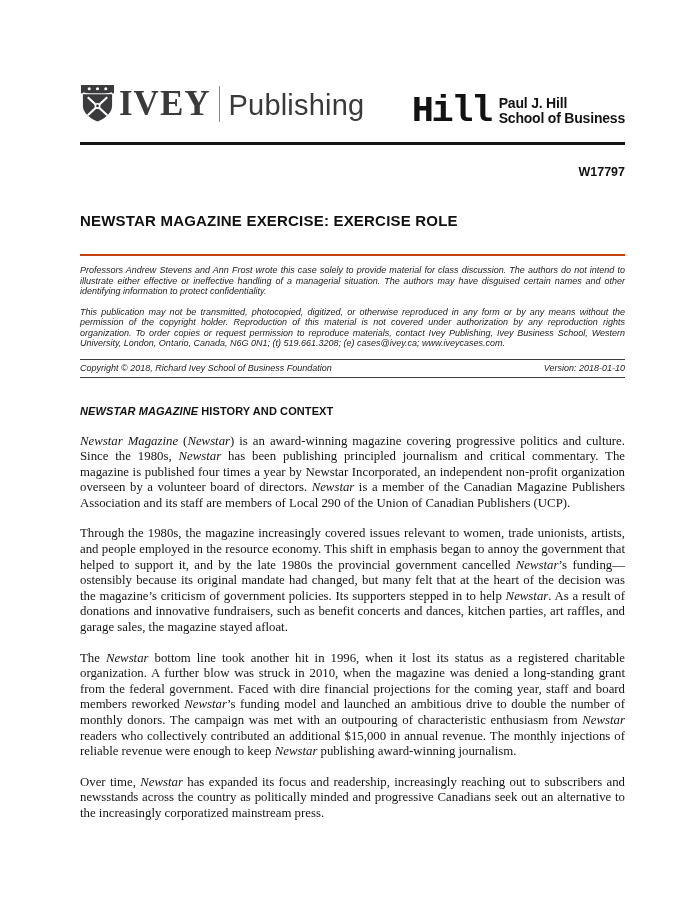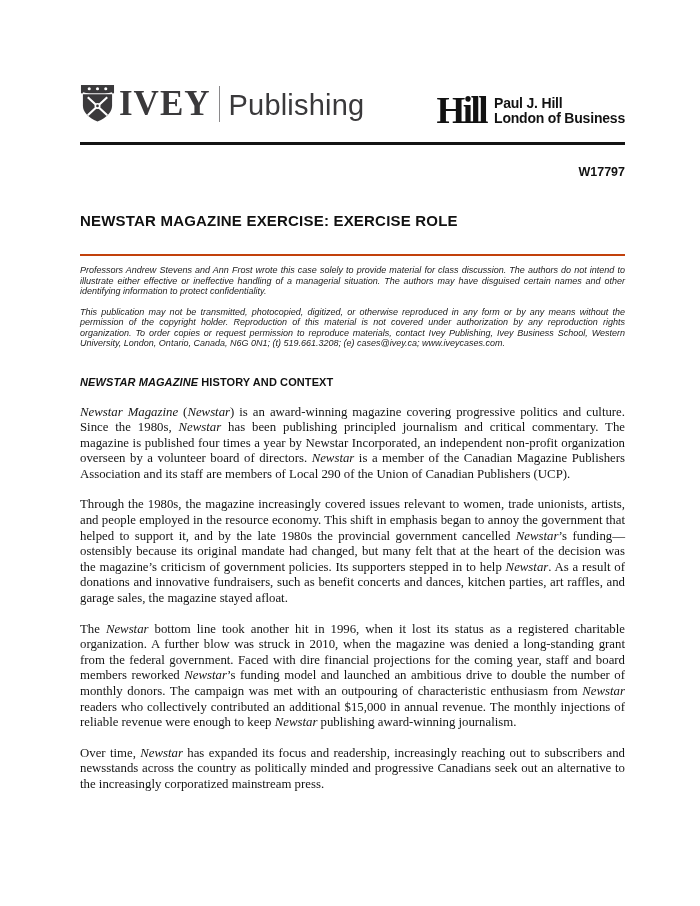--- a/index.html
+++ b/index.html
@@ -43,21 +43,21 @@
     color: #3a393b;
     letter-spacing: 0.2px;
     margin-top: 4px;
   }
   .hill-logo { display: flex; align-items: flex-start; margin-top: 12px; }
   .hill-word {
     font-size: 37px; font-weight: 800;
     letter-spacing: -2.5px;
     line-height: 30px;
     color: #121212;
-    font-family: Liberation Serif, serif;
+    font-family: Liberation Mono, monospace;
   }
   .hill-school {
     margin-left: 8px;
     font-size: 14px; font-weight: 700;
     line-height: 15px;
     color: #121212;
     letter-spacing: -0.2px;
   }
 
   
@@ -139,34 +139,38 @@
       </svg>
       <span class="ivey-word">IVEY</span>
       <span class="logo-divider"></span>
       <span class="publishing-word">Publishing</span>
     </div>
 
     <div class="hill-logo">
       <span class="hill-word">Hill</span>
       <span class="hill-school">
         <span>Paul J. Hill</span><br>
-        <span>London of Business</span>
+        <span>School of Business</span>
       </span>
     </div>
   </header>
 
   <div class="thick-rule"></div>
 
   <div class="doc-number">W17797</div>
 
   <h1 class="title">NEWSTAR MAGAZINE EXERCISE: EXERCISE ROLE</h1>
 
   <section class="disclaimer">
     <p class="disc">Professors Andrew Stevens and Ann Frost wrote this case solely to provide material for class discussion. The authors do not intend to illustrate either effective or ineffective handling of a managerial situation. The authors may have disguised certain names and other identifying information to protect confidentiality.</p>
     <p class="disc">This publication may not be transmitted, photocopied, digitized, or otherwise reproduced in any form or by any means without the permission of the copyright holder. Reproduction of this material is not covered under authorization by any reproduction rights organization. To order copies or request permission to reproduce materials, contact Ivey Publishing, Ivey Business School, Western University, London, Ontario, Canada, N6G 0N1; (t) 519.661.3208; (e) cases@ivey.ca; www.iveycases.com.</p>
+    <div class="copyright-row">
+      <span>Copyright © 2018, Richard Ivey School of Business Foundation</span>
+      <span>Version: 2018-01-10</span>
+    </div>
   </section>
 
   <h2 class="section-heading"><em>NEWSTAR MAGAZINE</em> HISTORY AND CONTEXT</h2>
 
   <article class="article">
     <p><em>Newstar Magazine</em> (<em>Newstar</em>) is an award-winning magazine covering progressive politics and culture. Since the 1980s, <em>Newstar</em> has been publishing principled journalism and critical commentary. The magazine is published four times a year by Newstar Incorporated, an independent non-profit organization overseen by a volunteer board of directors. <em>Newstar</em> is a member of the Canadian Magazine Publishers Association and its staff are members of Local 290 of the Union of Canadian Publishers (UCP).</p>
     <p>Through the 1980s, the magazine increasingly covered issues relevant to women, trade unionists, artists, and people employed in the resource economy. This shift in emphasis began to annoy the government that helped to support it, and by the late 1980s the provincial government cancelled <em>Newstar</em>’s funding—ostensibly because its original mandate had changed, but many felt that at the heart of the decision was the magazine’s criticism of government policies. Its supporters stepped in to help <em>Newstar</em>. As a result of donations and innovative fundraisers, such as benefit concerts and dances, kitchen parties, art raffles, and garage sales, the magazine stayed afloat.</p>
     <p>The <em>Newstar</em> bottom line took another hit in 1996, when it lost its status as a registered charitable organization. A further blow was struck in 2010, when the magazine was denied a long-standing grant from the federal government. Faced with dire financial projections for the coming year, staff and board members reworked <em>Newstar</em>’s funding model and launched an ambitious drive to double the number of monthly donors. The campaign was met with an outpouring of characteristic enthusiasm from <em>Newstar</em> readers who collectively contributed an additional $15,000 in annual revenue. The monthly injections of reliable revenue were enough to keep <em>Newstar</em> publishing award-winning journalism.</p>
     <p>Over time, <em>Newstar</em> has expanded its focus and readership, increasingly reaching out to subscribers and newsstands across the country as politically minded and progressive Canadians seek out an alternative to the increasingly corporatized mainstream press.</p>
   </article>

